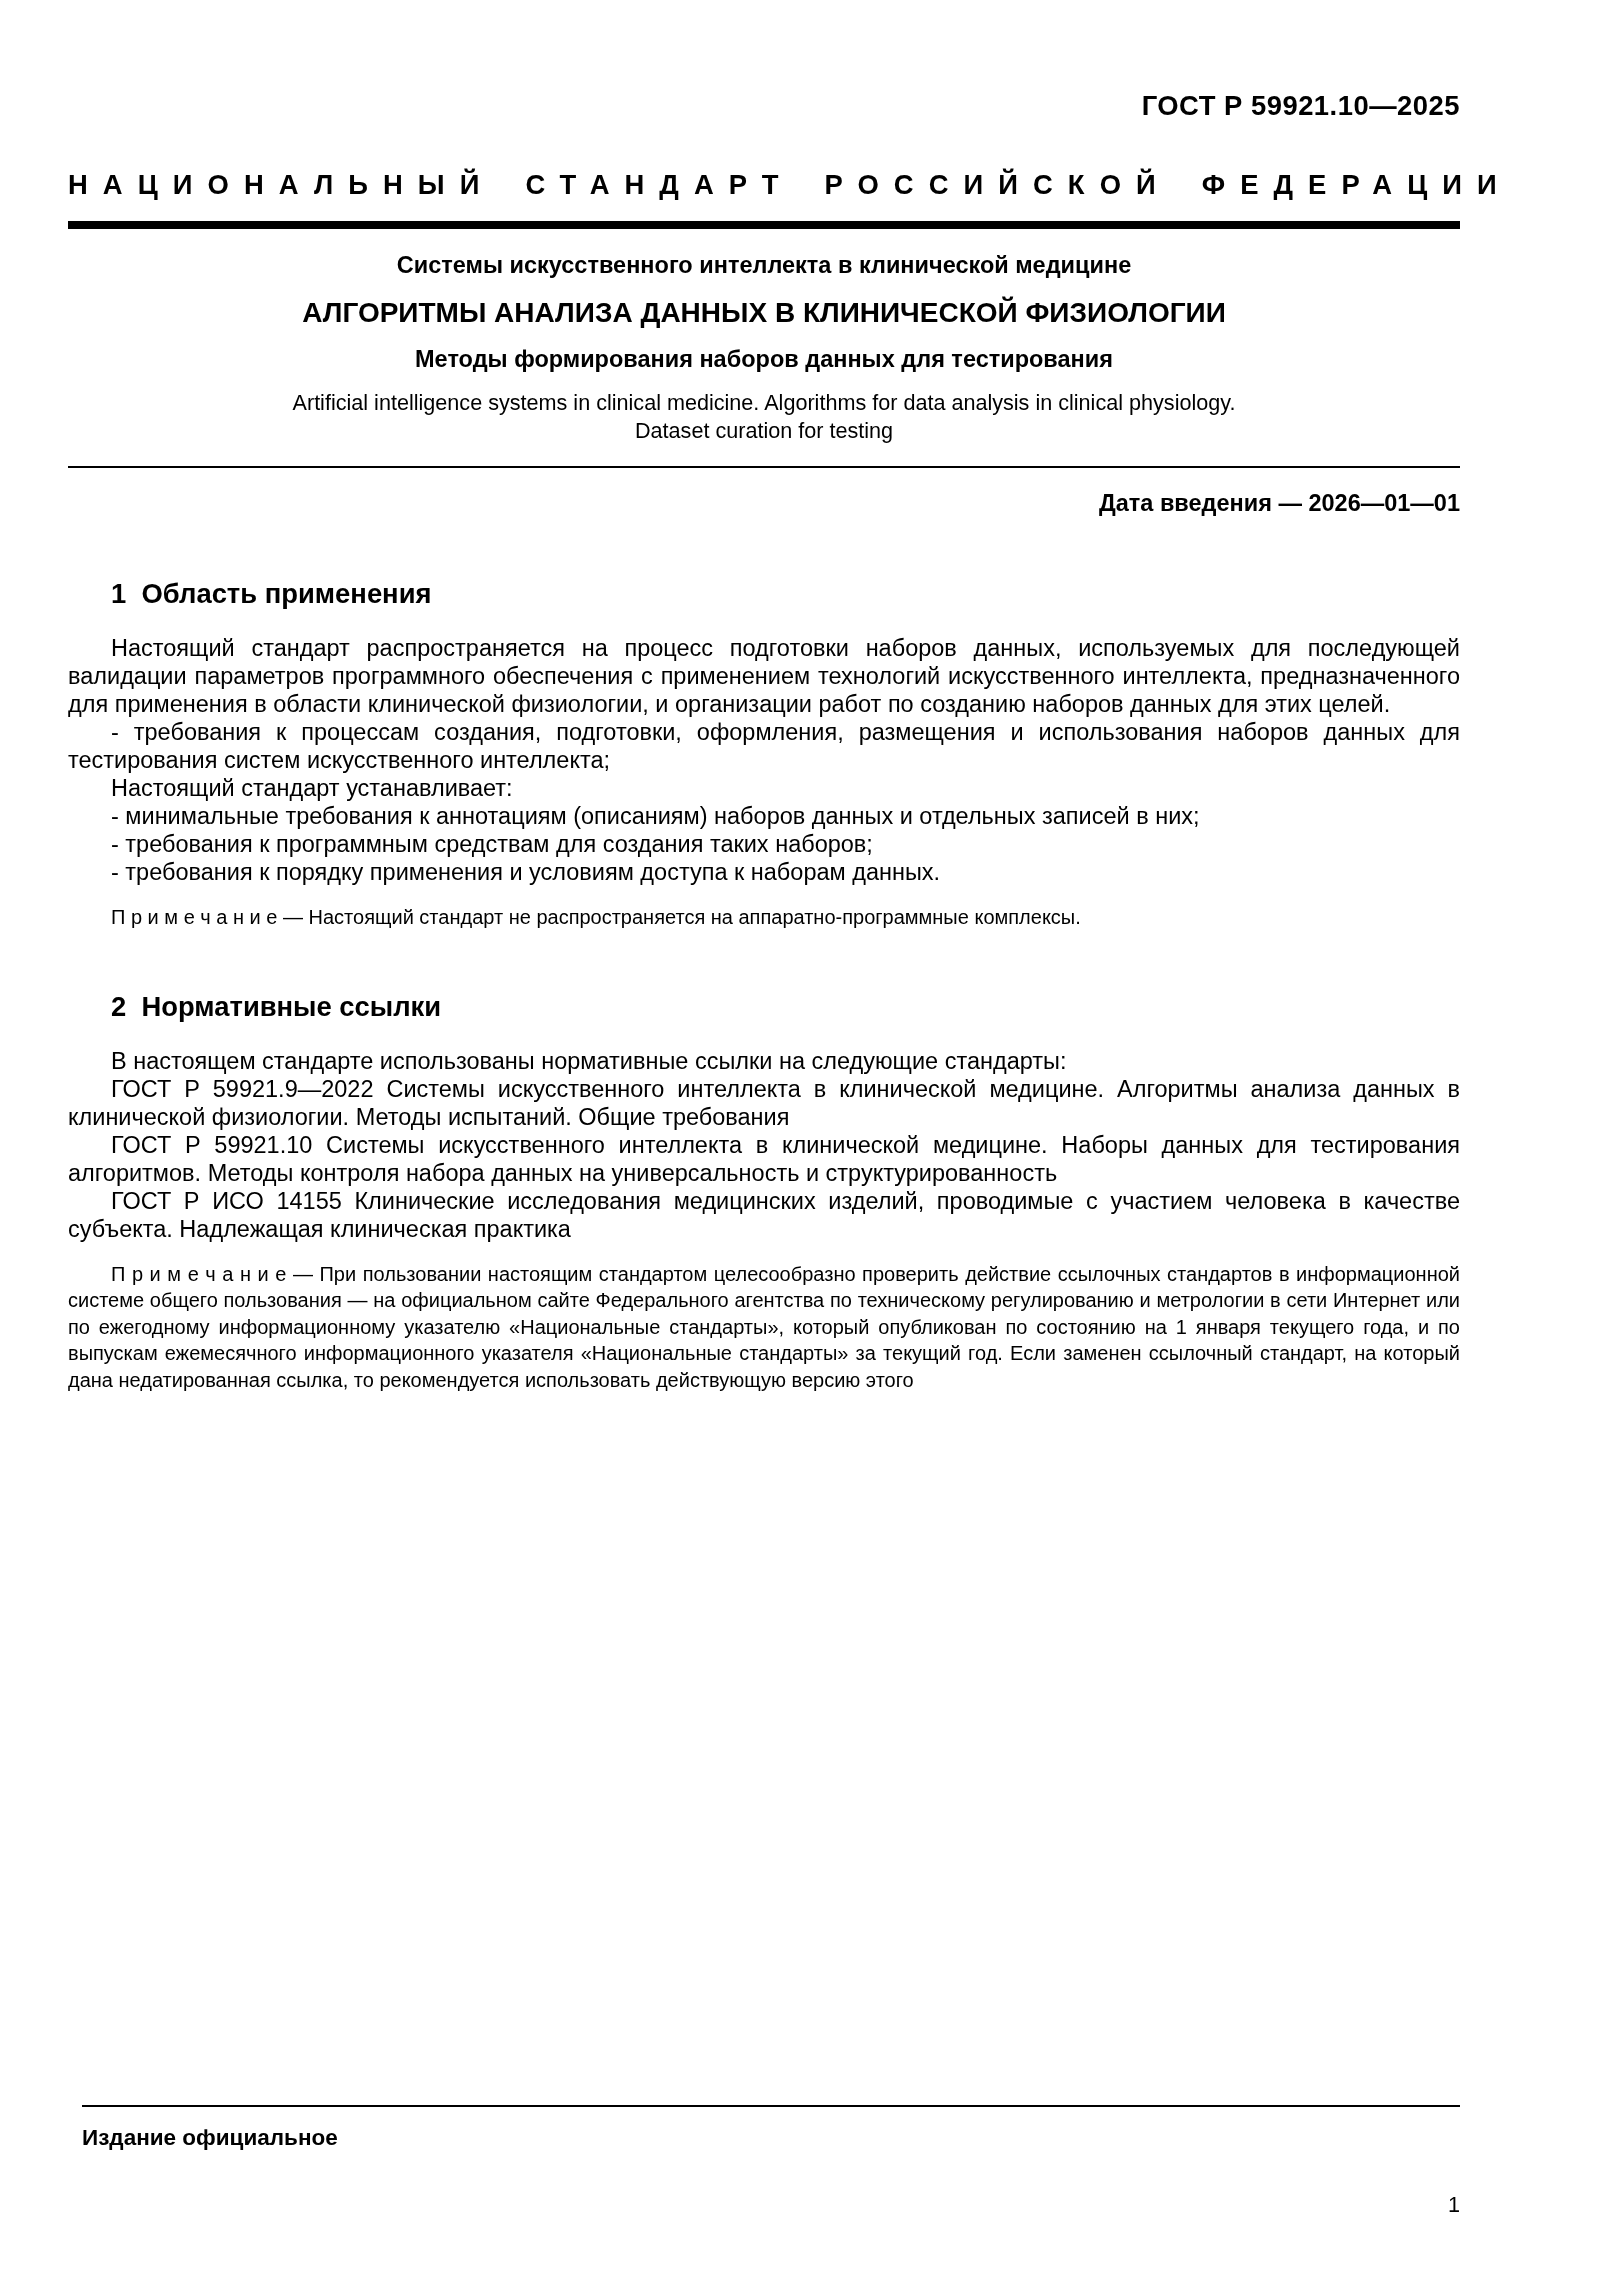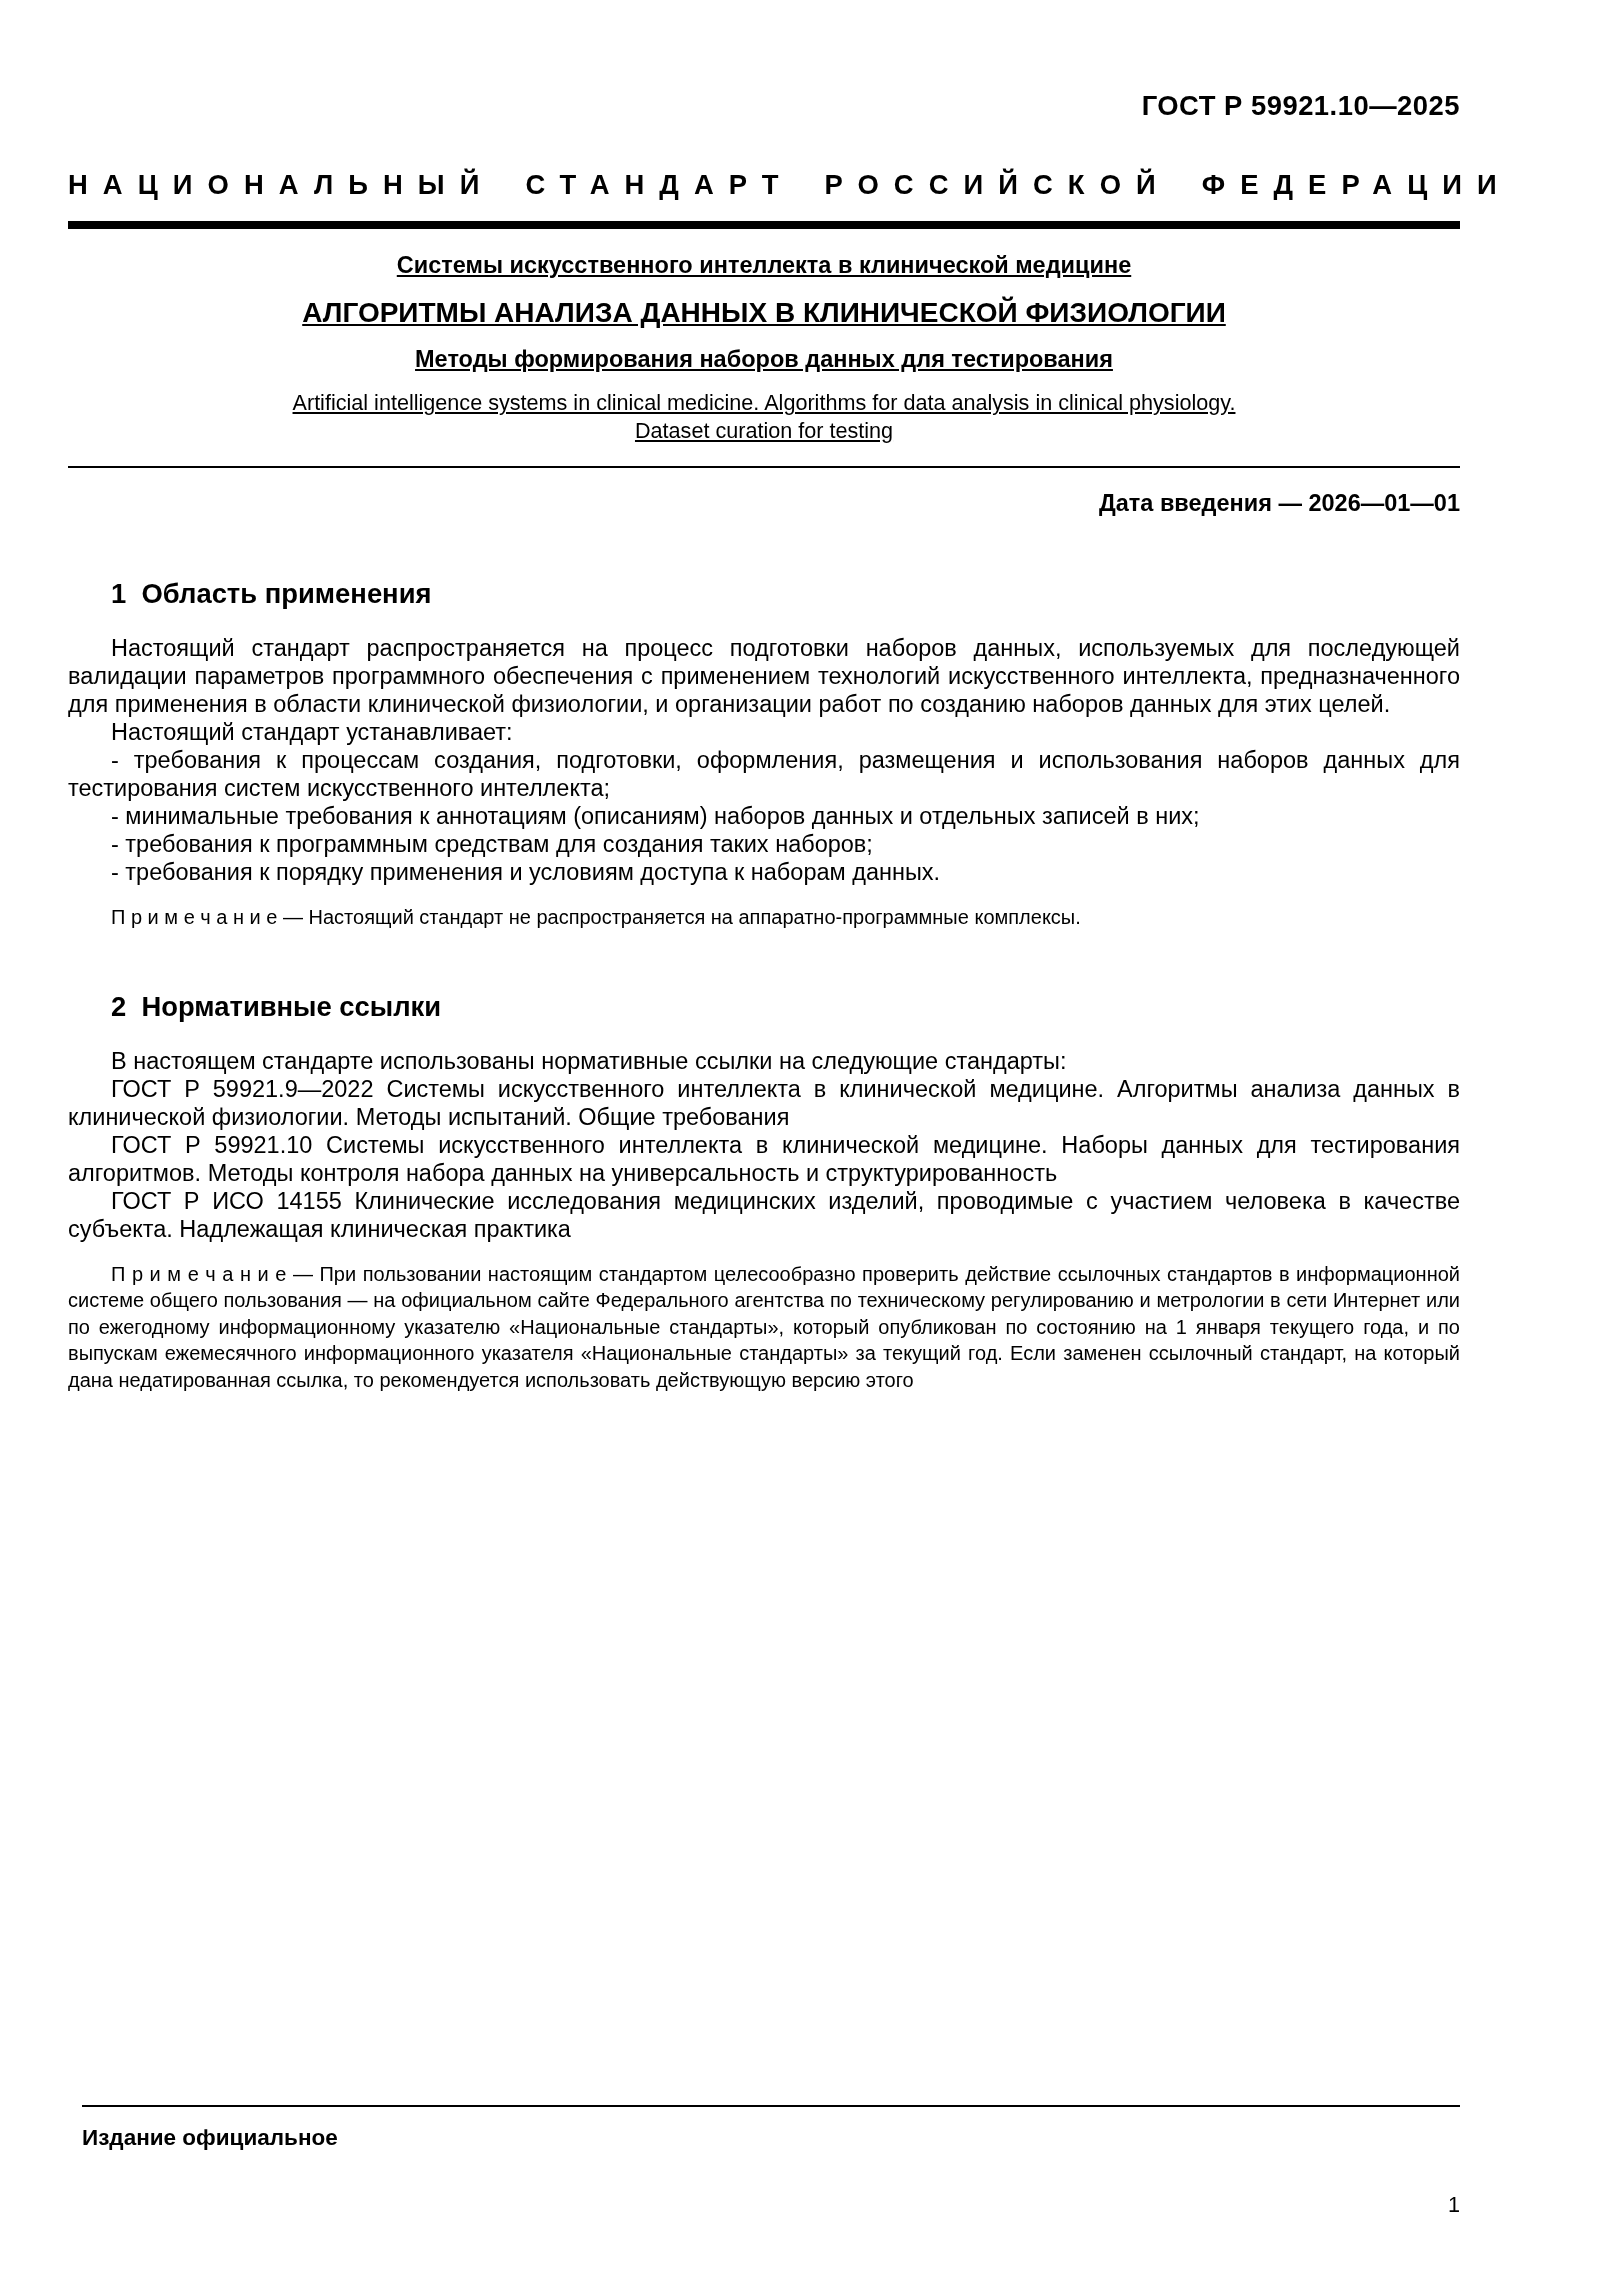--- a/index.html
+++ b/index.html
@@ -32,21 +32,21 @@
     text-align: justify;
     text-align-last: justify;
     white-space: nowrap;
     margin-bottom: 20px;
   }
   .thick-rule {
     height: 7.8px;
     background: #000;
     margin-bottom: 23.5px;
   }
-  .title-block { text-align: center; text-decoration: underline; }
+  .title-block { text-align: center; }
   .title-subject {
     font-size: 23.5px;
     font-weight: bold;
     margin-bottom: 17.6px;
   }
   .title-main {
     font-size: 28px;
     font-weight: bold;
     margin-bottom: 17.6px;
   }
@@ -135,22 +135,22 @@
       <span>Dataset curation for testing</span>
     </div>
   </div>
 
   <div class="thin-rule"></div>
 
   <div class="effective-date">Дата введения — 2026—01—01</div>
 
   <div class="section-heading">1  Область применения</div>
   <p class="para">Настоящий стандарт распространяется на процесс подготовки наборов данных, используемых для последующей валидации параметров программного обеспечения с применением технологий искусственного интеллекта, предназначенного для применения в области клинической физиологии, и организации работ по созданию наборов данных для этих целей.</p>
+  <p class="para">- требования к процессам создания, подготовки, оформления, размещения и использования наборов данных для тестирования систем искусственного интеллекта;</p>
   <p class="para">Настоящий стандарт устанавливает:</p>
-  <p class="para">- требования к процессам создания, подготовки, оформления, размещения и использования наборов данных для тестирования систем искусственного интеллекта;</p>
   <p class="para">- минимальные требования к аннотациям (описаниям) наборов данных и отдельных записей в них;</p>
   <p class="para">- требования к программным средствам для создания таких наборов;</p>
   <p class="para">- требования к порядку применения и условиям доступа к наборам данных.</p>
   <p class="note">П р и м е ч а н и е  — Настоящий стандарт не распространяется на аппаратно-программные комплексы.</p>
 
   <div class="section-heading">2  Нормативные ссылки</div>
   <p class="para">В настоящем стандарте использованы нормативные ссылки на следующие стандарты:</p>
   <p class="para">ГОСТ Р 59921.9—2022 Системы искусственного интеллекта в клинической медицине. Алгоритмы анализа данных в клинической физиологии. Методы испытаний. Общие требования</p>
   <p class="para">ГОСТ Р 59921.10 Системы искусственного интеллекта в клинической медицине. Наборы данных для тестирования алгоритмов. Методы контроля набора данных на универсальность и структурированность</p>
   <p class="para">ГОСТ Р ИСО 14155 Клинические исследования медицинских изделий, проводимые с участием человека в качестве субъекта. Надлежащая клиническая практика</p>

